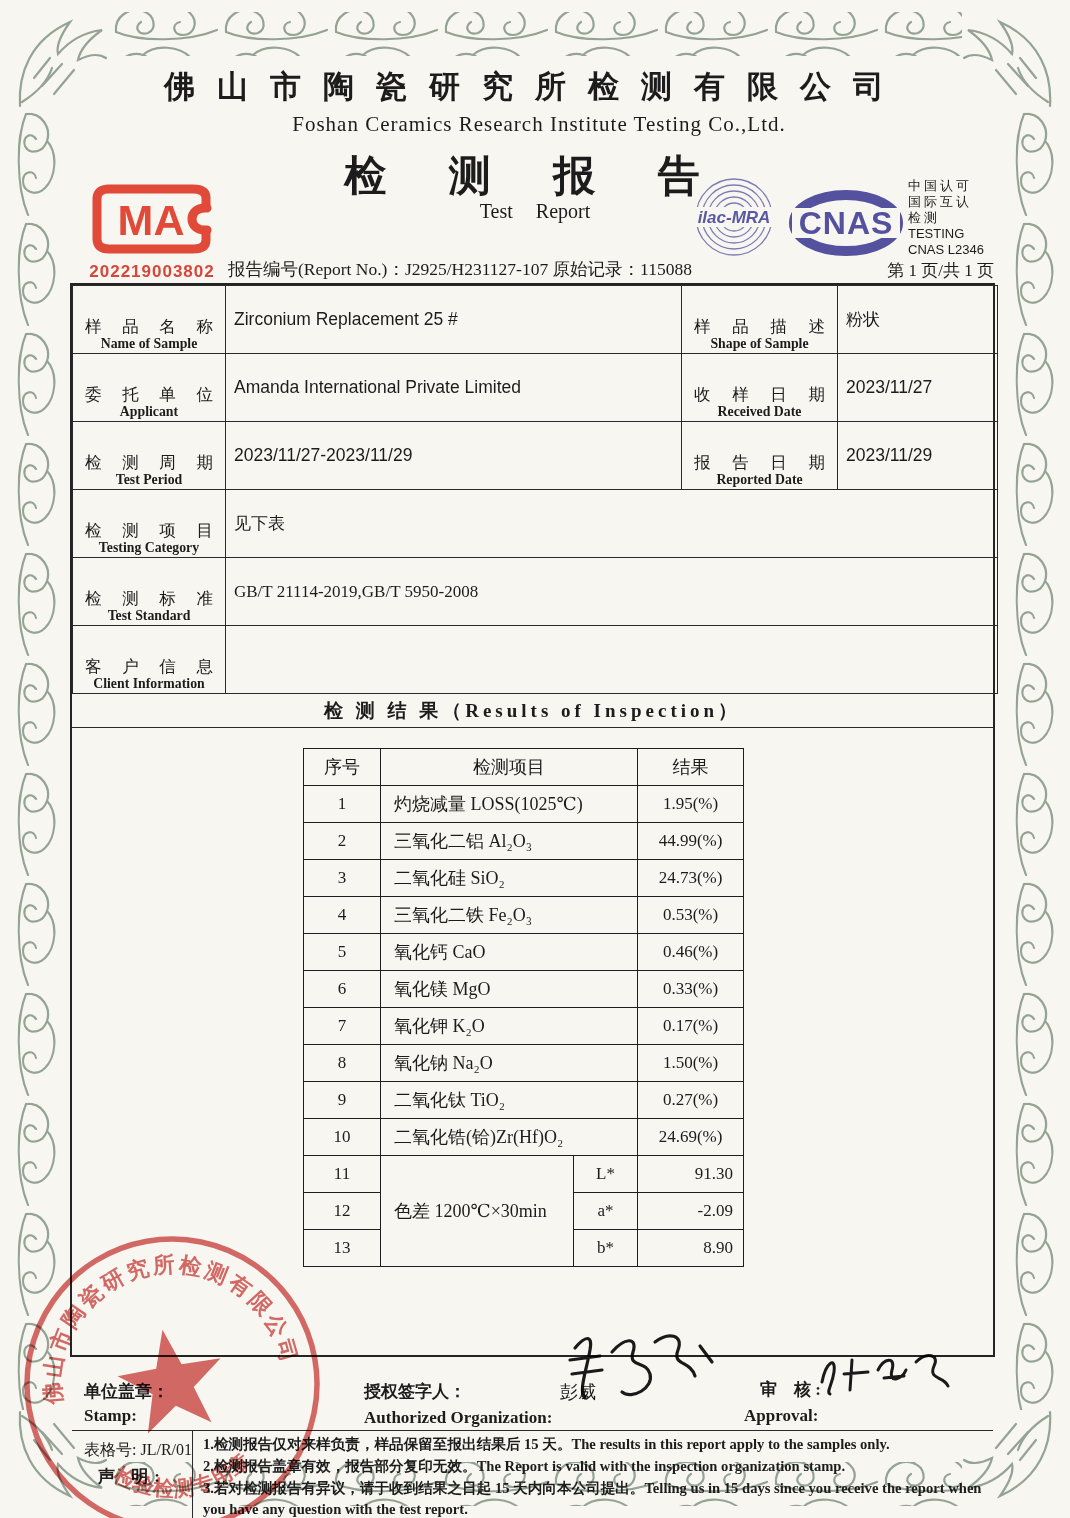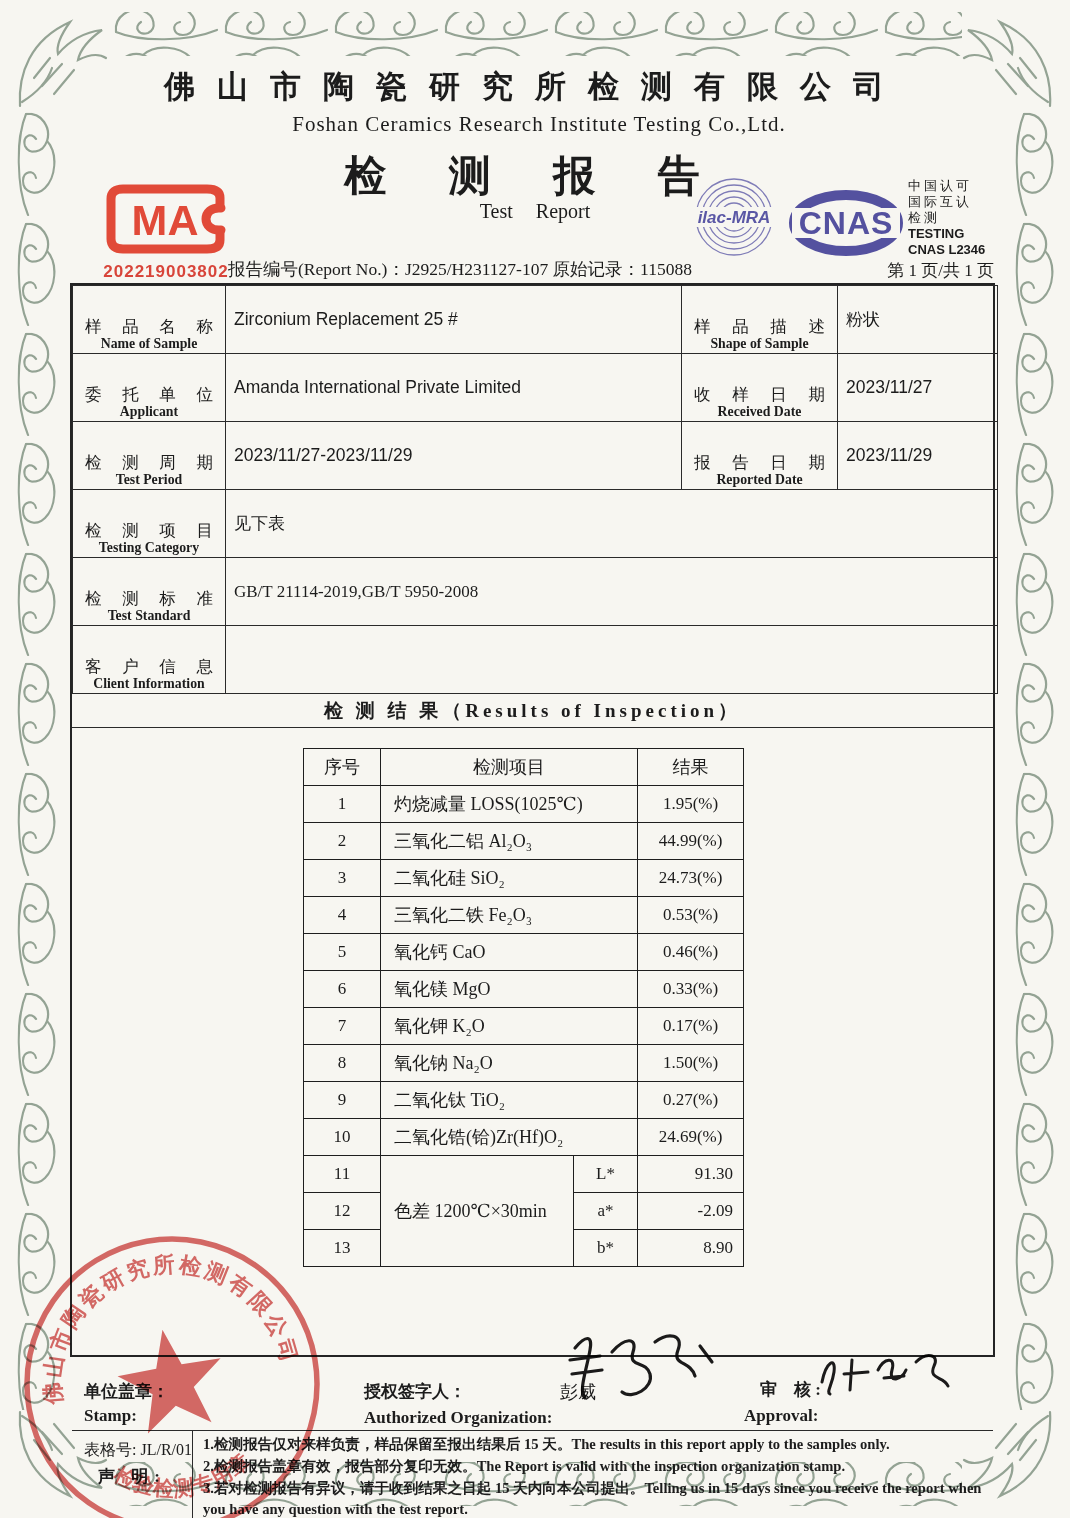--- a/index.html
+++ b/index.html
@@ -14,28 +14,28 @@
 
   
   .company-cn { position:absolute; left:0; right:0; top:66px; text-align:center;
     font-size:31px; font-weight:bold; letter-spacing:22px; }
   .company-en { position:absolute; left:0; right:0; top:112px; text-align:center;
     font-size:21px; letter-spacing:1px;padding-left:8px; }
   .title-cn { position:absolute; left:0; right:0; top:148px; text-align:center;
     font-size:42px; font-weight:bold; letter-spacing:26px; }
   .title-en { position:absolute; left:0; right:0; top:200px; text-align:center;
     font-size:20px; word-spacing:18px; }
-  .cma-wrap { position:absolute; left:96px; top:182px; width:140px; text-align:center; }
+  .cma-wrap { position:absolute; left:82px; top:182px; width:140px; text-align:center; }
   .cma-num { margin-top:2px; color:#d8453a; font-weight:bold; font-size:17px;
     font-family:"Liberation Sans",sans-serif; letter-spacing:1px; }
   .ilac-wrap { position:absolute; left:693px; top:176px; }
   .cnas-wrap { position:absolute; left:788px; top:190px; }
   .accr-text { position:absolute; left:908px; top:178px; line-height:16px; }
   .accr-text .cnline { font-size:13px; letter-spacing:3px; }
-  .accr-text .enline { font-size:13px; font-weight:bold;
+  .accr-text .enline { font-size:13px; font-weight:normal;
     font-family:"Liberation Sans",sans-serif; letter-spacing:0; }
   .report-line { position:absolute; left:228px; top:257px; font-size:17.5px; }
   .page-info { position:absolute; right:76px; top:259px; font-size:17px; }
 
   
   .outer-box { position:absolute; left:70px; top:283px; width:925px; height:1074px;
     border:2px solid #242424; background:transparent; }
 
   table.info { width:100%; border-collapse:collapse; table-layout:fixed; }
   table.info td { border:1.5px solid #2a2a2a; height:41px; padding:1px 8px;

